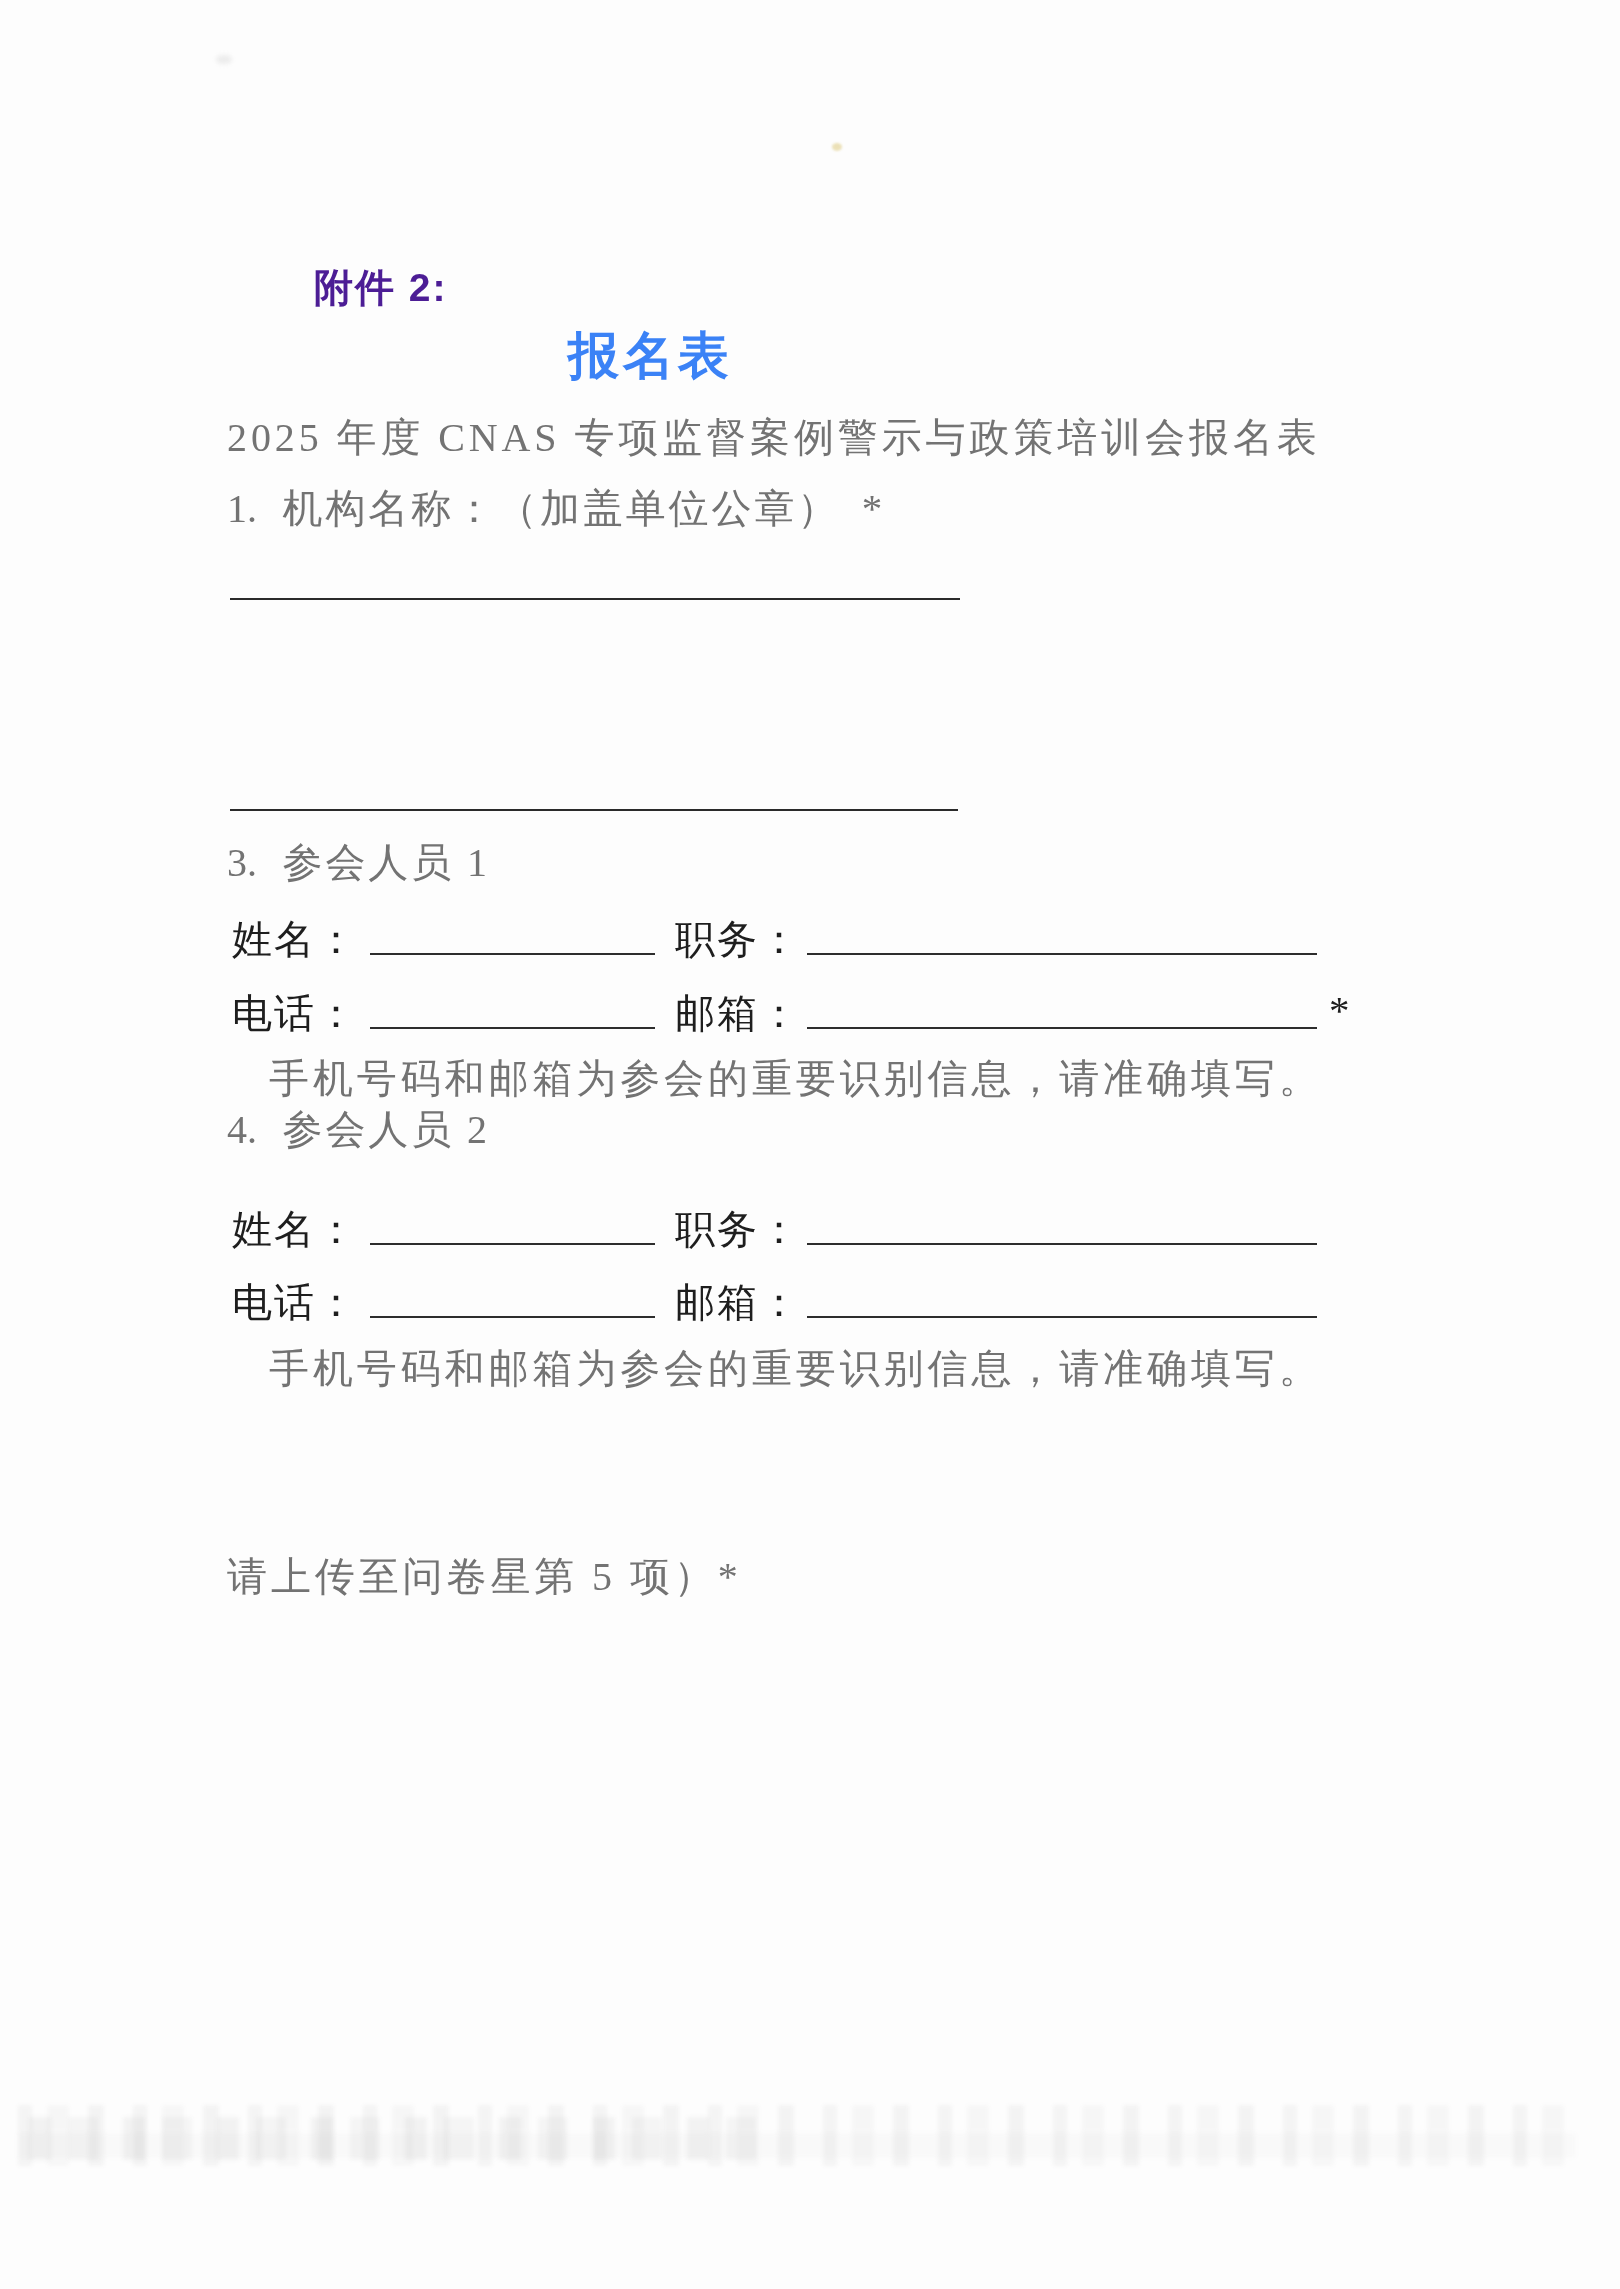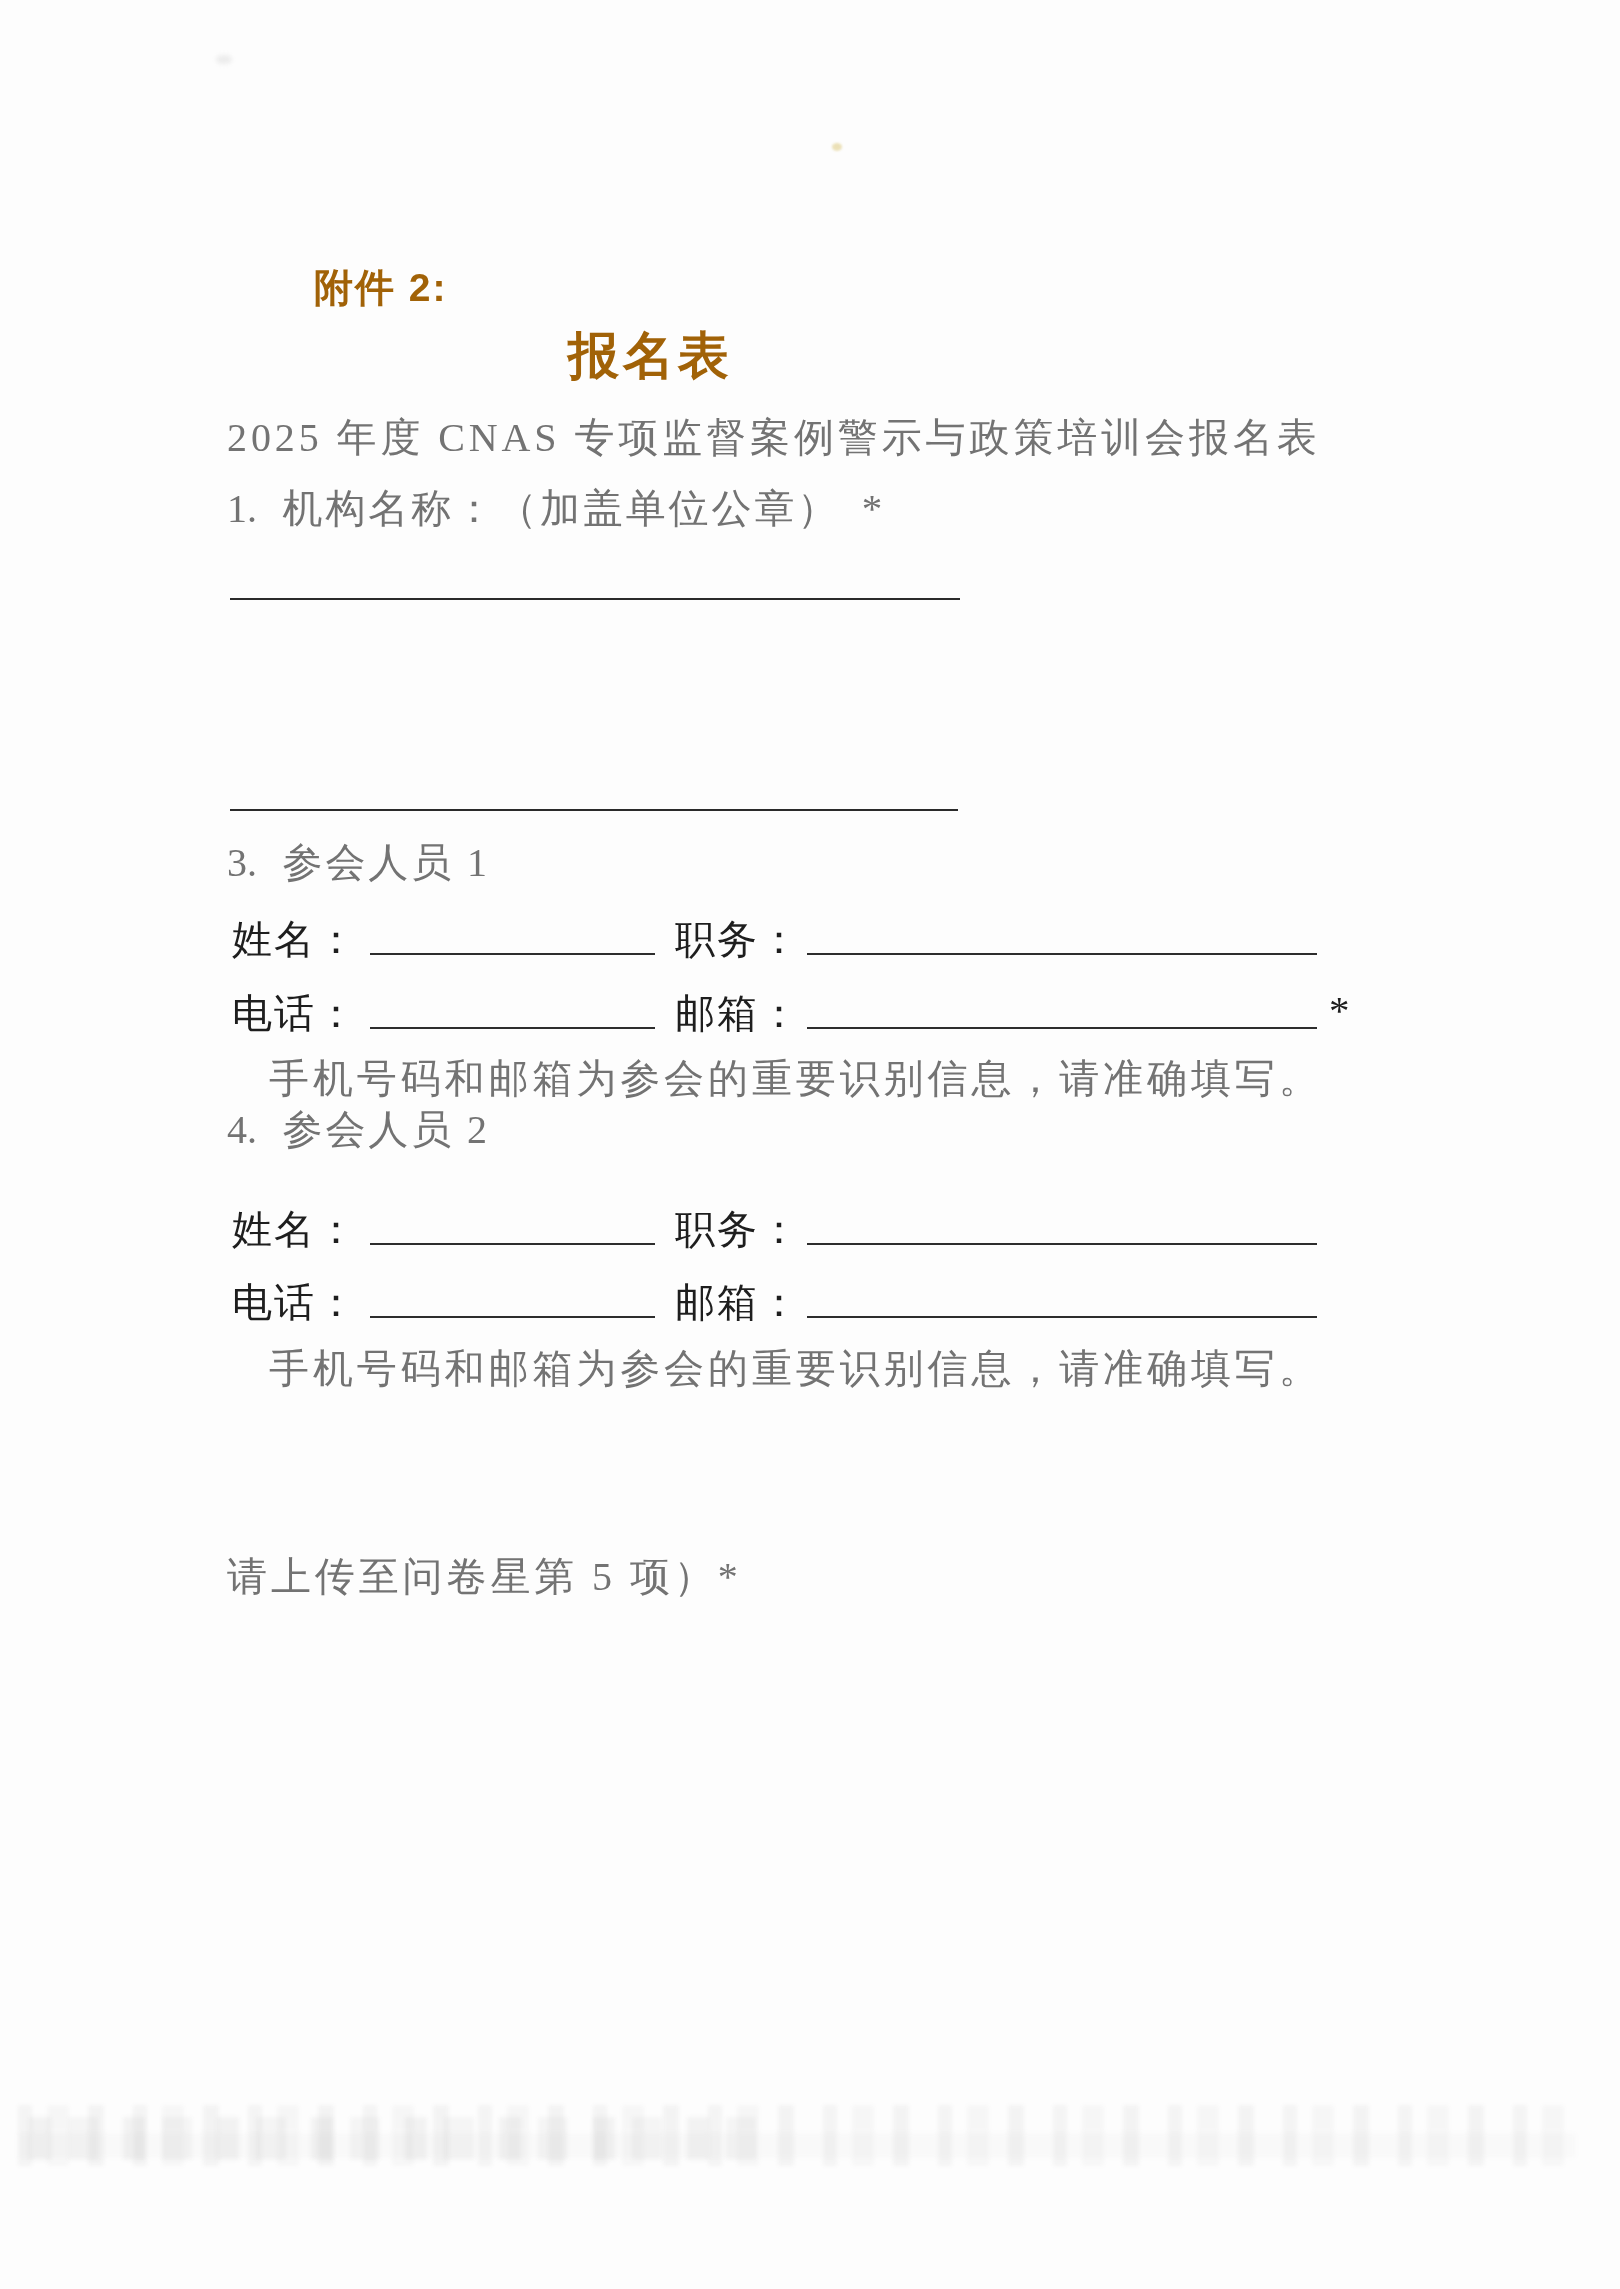--- a/index.html
+++ b/index.html
@@ -10,27 +10,27 @@
     background:#fdfdfd;
     overflow:hidden;
     font-family:"Liberation Serif", serif;
     color:#1e1e1e;
   }
   
   .attachment{
     position:absolute;left:314px;top:267px;
     font-family:"Liberation Sans", sans-serif;
     font-weight:700;font-size:39px;line-height:1.1;
-    letter-spacing:2px;color:#a16207;
+    letter-spacing:2px;color:#4c1d95;
   }
   .title{
     position:absolute;left:568px;top:327px;margin:0;
     font-family:"Liberation Sans", sans-serif;
     font-weight:700;font-size:51px;line-height:1.15;
-    letter-spacing:3.9px;color:#a16207;
+    letter-spacing:3.9px;color:#3b82f6;
   }
   
   .bodyline{
     position:absolute;
     font-size:40px;line-height:1.1;
     letter-spacing:2.9px;color:#737373;
     white-space:nowrap;
   }
   .num{display:inline-block;margin-right:25.5px;letter-spacing:0;}
   .req{display:inline-block;margin-left:21.6px;font-size:41px;letter-spacing:0;}

